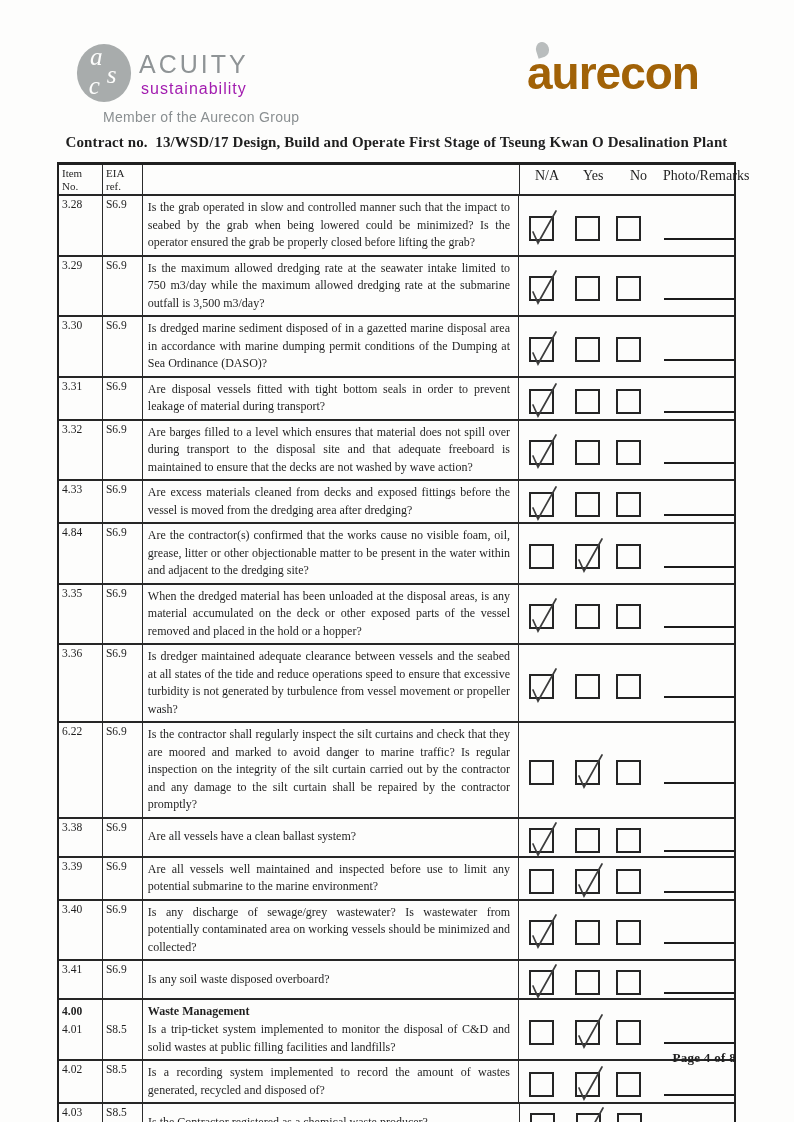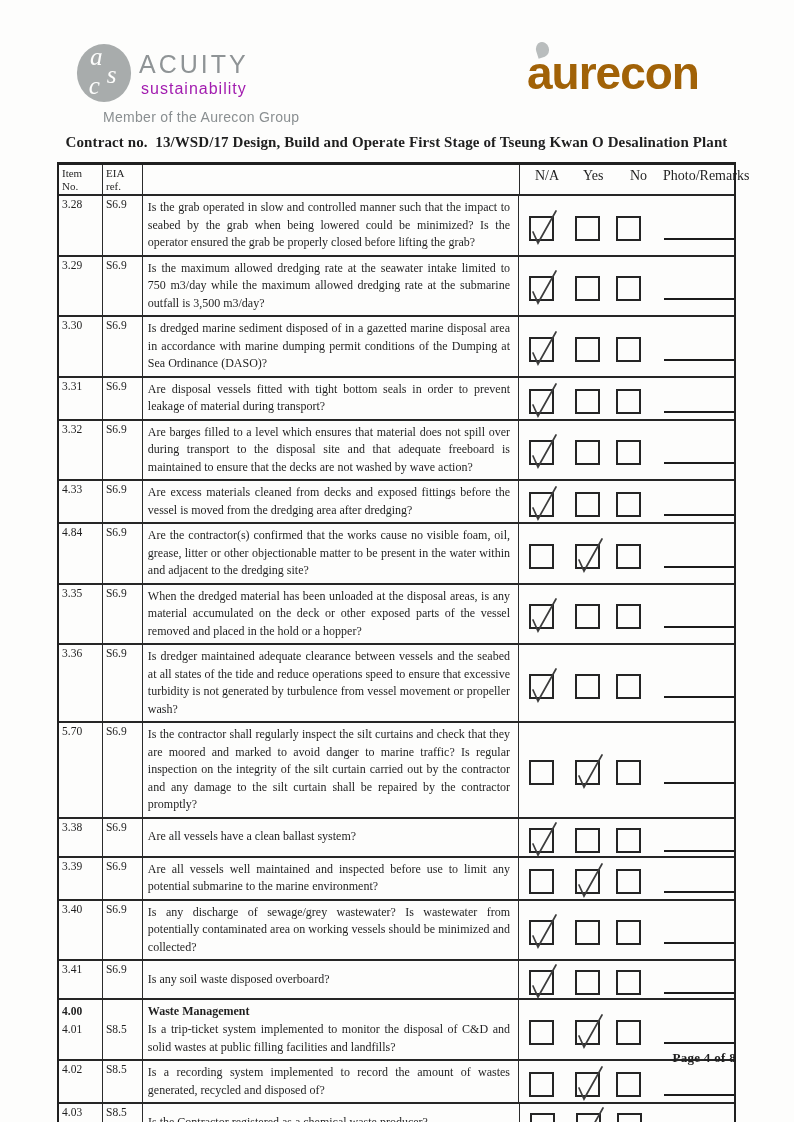--- a/index.html
+++ b/index.html
@@ -395,21 +395,21 @@
         </span>
         <span class="box b-no">
           
         </span>
         <span class="remarks-line"></span>
       </div>
     </div>
   </div>
         <div class="row">
     <div class="cell c-item">
-      <div class="item-main">5.70</div>
+      <div class="item-main">6.22</div>
 
     </div>
     <div class="cell c-eia">
       <div>S6.9</div>
 
     </div>
     <div class="cell c-q">
 
       <div class="q-text">Is the contractor shall regularly inspect the silt curtains and check that they are moored and marked to avoid danger to marine traffic? Is regular inspection on the integrity of the silt curtain carried out by the contractor and any damage to the silt curtain shall be repaired by the contractor promptly?</div>
     </div>

